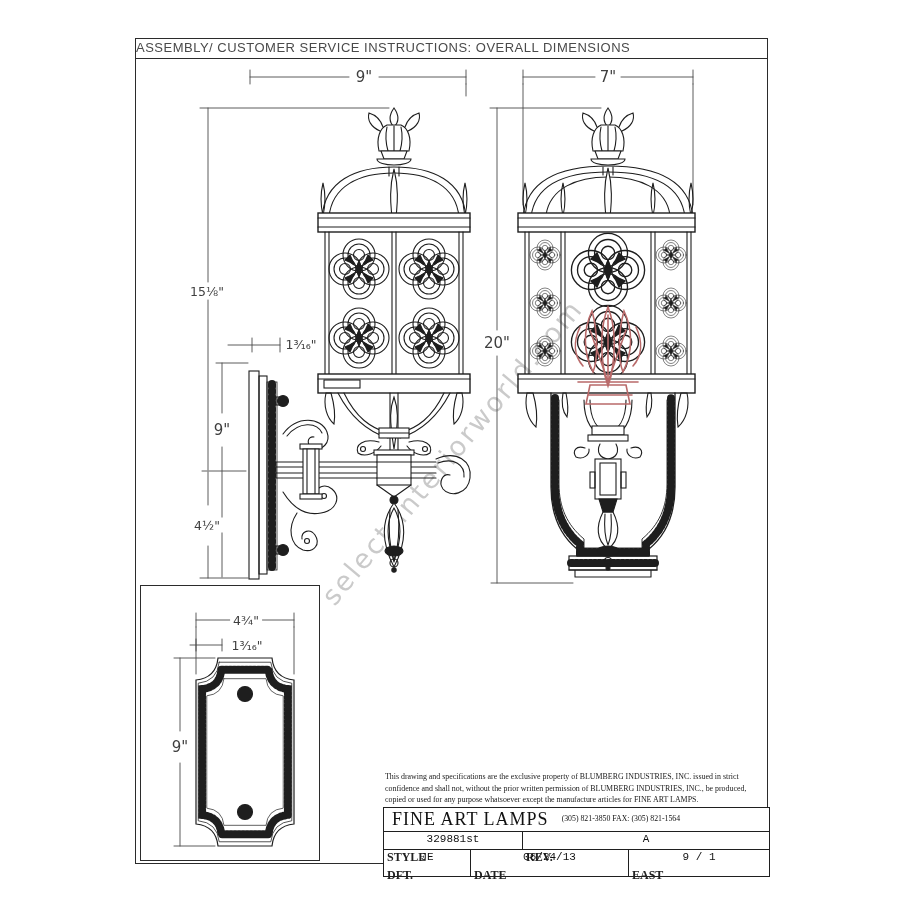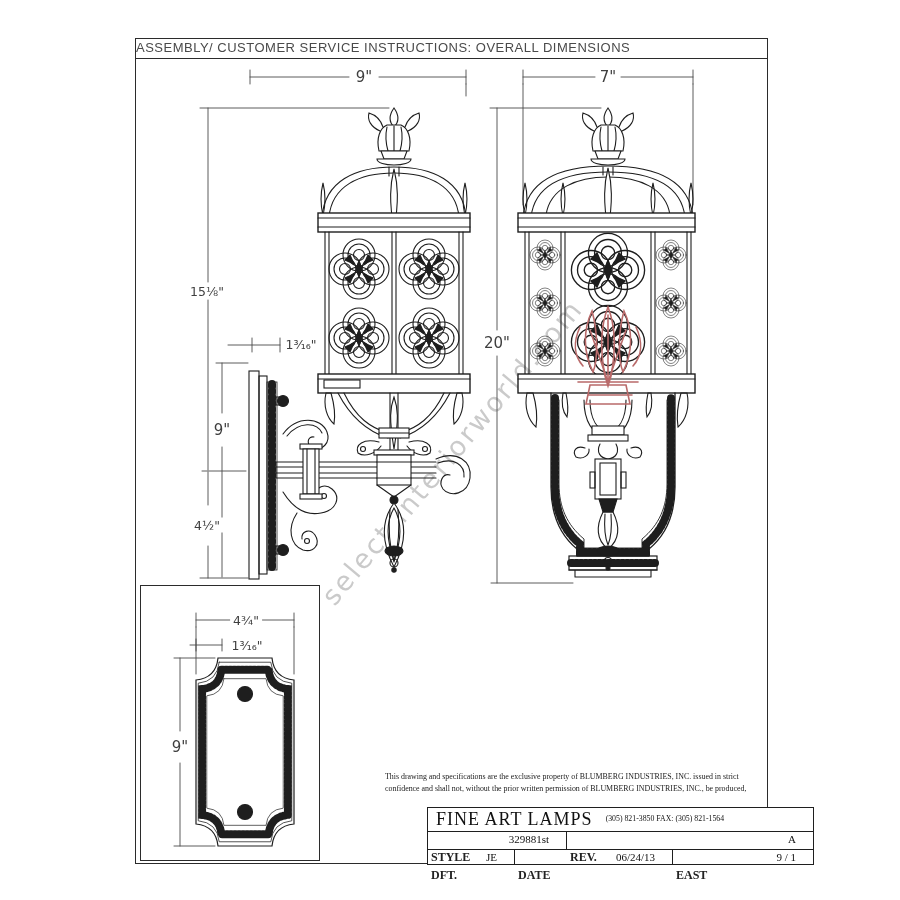--- a/index.html
+++ b/index.html
@@ -18,36 +18,36 @@
        font-family:"DejaVu Sans",sans-serif;font-size:27px;letter-spacing:2.5px;
        color:#bdbdbd;opacity:.8;white-space:nowrap;}
   .dim{position:absolute;transform:translate(-50%,-50%);background:#fff;
        padding:0 3px;font-family:"DejaVu Sans",sans-serif;color:#3f3f3f;
        white-space:nowrap;z-index:5;}
   .dim-lg{font-size:15px;}
   .dim-sm{font-size:12.5px;}
   .legal{position:absolute;left:385px;top:771px;width:383px;
        font-family:"Liberation Serif",serif;font-size:7.9px;line-height:11.6px;
        color:#1a1a1a;white-space:nowrap;}
-  .tb-box{position:absolute;left:383px;top:807px;width:387px;height:58px;
+  .tb-box{position:absolute;left:383px;top:807px;width:387px;height:70px;
        border:1.6px solid #1f1f1f;box-sizing:border-box;background:#fff;
-       display:flex;flex-direction:column;margin-left:44px;}
+       display:flex;flex-direction:column;}
   .tb-row1{height:23px;border-bottom:1px solid #1f1f1f;display:flex;align-items:center;}
   .company{font-family:"Liberation Serif",serif;font-size:18px;letter-spacing:1px;
        padding-left:8px;color:#111;}
   .address{font-family:"Liberation Serif",serif;font-size:7.8px;line-height:8.8px;
        margin-left:13px;color:#111;}
   .tb-row2{height:17px;border-bottom:1px solid #1f1f1f;display:flex;}
   .tb-row3{flex:1;display:flex;}
   .cell{position:relative;border-right:1px solid #1f1f1f;box-sizing:border-box;height:100%;}
   .cell:last-child{border-right:none;}
   .cell-label{position:absolute;left:3px;top:18px;
        font-family:"Liberation Serif",serif;font-size:12px;color:#222;font-weight:bold;}
-  .cell-value{position:absolute;left:0;right:17px;top:1px;text-align:right;
-       font-family:Liberation Serif, serif;font-size:11px;color:#111;}
+  .cell-value{position:absolute;left:0;right:0;top:1px;text-align:center;
+       font-family:Liberation Mono, monospace;font-size:11px;color:#111;}
 </style>
 </head>
 <body>
 
 <div class="page">
 
   <div class="watermark">select-interiorworld.com</div>
 
   <svg class="art" width="900" height="900" viewBox="0 0 900 900" stroke="#1e1e1e" fill="none" stroke-width="1.1" stroke-linecap="round">
     <defs>
@@ -274,20 +274,21 @@
   <div class="dim dim-sm" style="left:207px;top:525px">4½"</div>
   <div class="dim dim-lg" style="left:608px;top:77px">7"</div>
   <div class="dim dim-lg" style="left:497px;top:343px">20"</div>
   <div class="dim dim-sm" style="left:246px;top:620px">4¾"</div>
   <div class="dim dim-sm" style="left:247px;top:645px">1³⁄₁₆"</div>
   <div class="dim dim-lg" style="left:180px;top:747px">9"</div>
 
   <div class="legal">
     <div>This drawing and specifications are the exclusive property of BLUMBERG INDUSTRIES, INC. issued in strict</div>
     <div>confidence and shall not, without the prior written permission of BLUMBERG INDUSTRIES, INC., be produced,</div>
+    <div>copied or used for any purpose whatsoever except the manufacture articles for FINE ART LAMPS.</div>
   </div>
 
   <div class="tb-box">
     <div class="tb-row1">
       <span class="company">FINE ART LAMPS</span>
       <span class="address">
         <div>(305) 821-3850  FAX:  (305) 821-1564</div>
       </span>
     </div>
     <div class="tb-row2">

